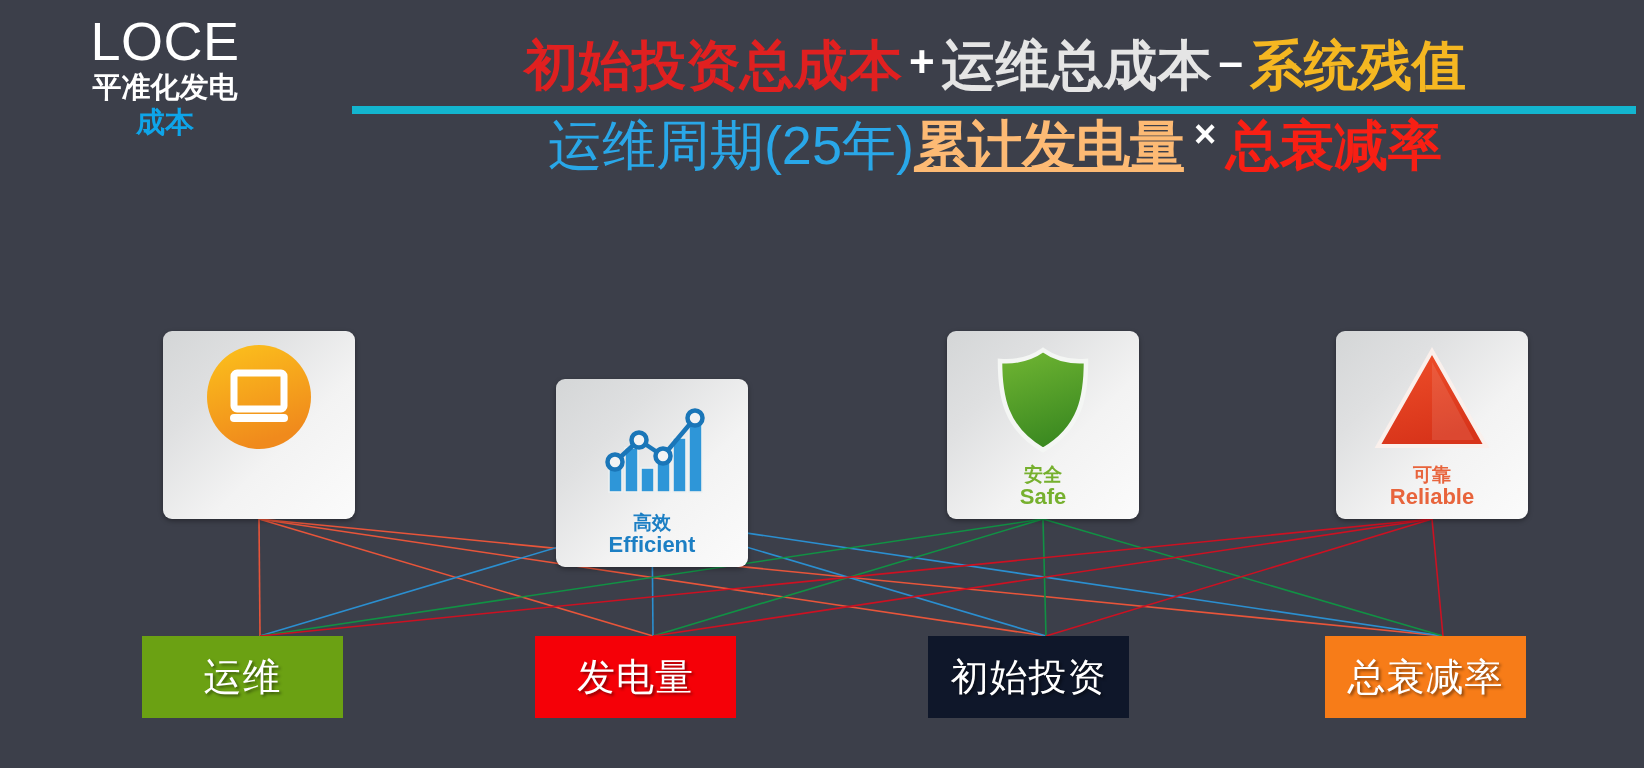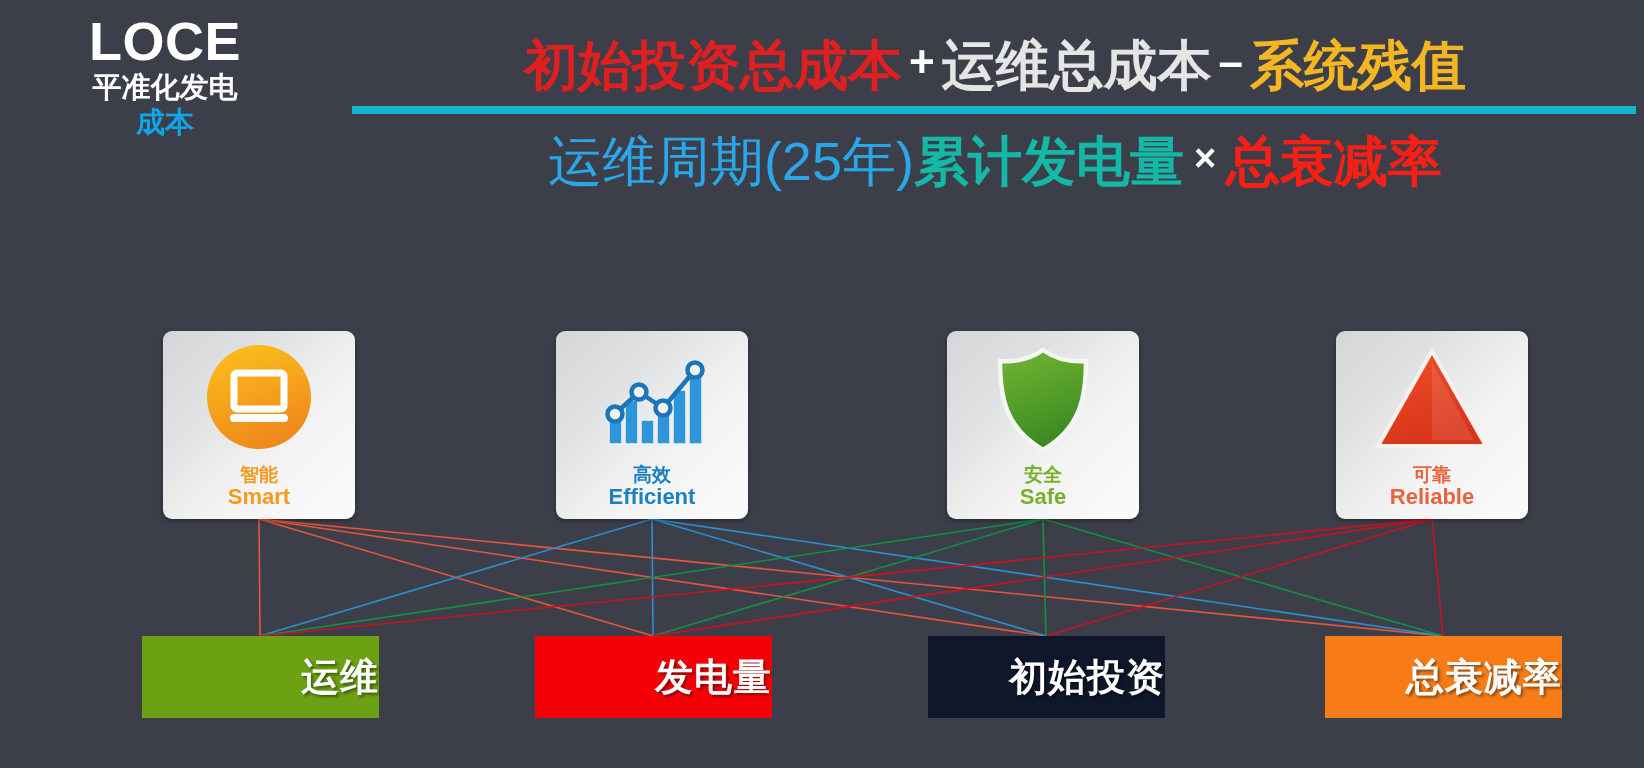--- a/index.html
+++ b/index.html
@@ -21,21 +21,21 @@
   #title-block {
     position: absolute;
     left: 0px;
     top: 14px;
     width: 330px;
     text-align: center;
     color: #ffffff;
   }
   #title-acronym {
     font-size: 54px;
-    font-weight: bold;
+    font-weight: normal;
     line-height: 1.02;
     letter-spacing: 0.5px;
   }
   #title-cn {
     font-size: 29px;
     font-weight: 700;
     line-height: 1.12;
     margin-top: 2px;
   }
 
@@ -56,21 +56,21 @@
     font-size: 54px;
     height: 82px;
     display: flex;
     align-items: center;
     justify-content: center;
   }
   #denominator {
     font-size: 54px;
     height: 86px;
     display: flex;
-    align-items: center;
+    align-items: flex-start;
     justify-content: center;
     margin-top: 4px;
   }
   .frac-bar {
     height: 8px;
     width: 1284px;
     background: #13b5cf;
   }
   .tok {
     display: inline-block;
@@ -124,28 +124,28 @@
   .label-en {
     font-size: 22px;
     font-weight: bold;
     display: block;
   }
 
   
   .pill {
     position: absolute;
     top: 636px;
-    width: 237px;
+    width: 201px;
     height: 82px;
     display: flex;
     align-items: center;
-    justify-content: flex-end;
+    justify-content: center;
     color: #ffffff;
     font-size: 38px;
-    font-weight: bold;
+    font-weight: normal;
     letter-spacing: 1px;
     text-shadow: 2px 2px 3px rgba(0,0,0,0.45);
   }
 
   
   #links {
     position: absolute;
     left: 0;
     top: 0;
     width: 1644px;
@@ -168,21 +168,21 @@
     <div id="numerator" class="frac-row">
         <span class="tok tok-bold" style="color: rgb(224, 32, 32);">初始投资总成本</span>
         <span class="op" style="color: rgb(255, 255, 255);">+</span>
         <span class="tok tok-bold" style="color: #e5e5e5;">运维总成本</span>
         <span class="op" style="color: rgb(255, 255, 255);">–</span>
         <span class="tok tok-bold" style="color: rgb(245, 183, 33);">系统残值</span>
       </div>
     <div class="frac-bar" style="background: rgb(19, 181, 207);"></div>
     <div id="denominator" class="frac-row">
         <span class="tok tok-reg" style="color: rgb(41, 167, 232);">运维周期(25年)</span>
-        <span class="tok tok-bold" style="color: #14b8a6;">累计发电量</span>
+        <span class="tok tok-bold" style="color: #fdba74; text-decoration: underline;">累计发电量</span>
         <span class="op op-small" style="color: rgb(255, 255, 255);">×</span>
         <span class="tok tok-bold" style="color: rgb(248, 31, 20);">总衰减率</span>
       </div>
   </div>
 
   <svg id="links" viewBox="0 0 1644 768" preserveAspectRatio="none">
       <line x1="259" y1="519" x2="260" y2="636" stroke="#e8553a" stroke-width="1.6"></line>
       <line x1="259" y1="519" x2="653" y2="636" stroke="#e8553a" stroke-width="1.6"></line>
       <line x1="259" y1="519" x2="1046" y2="636" stroke="#e8553a" stroke-width="1.6"></line>
       <line x1="259" y1="519" x2="1443" y2="636" stroke="#e8553a" stroke-width="1.6"></line>
@@ -208,26 +208,22 @@
               <linearGradient id="gOr" x1="0" y1="0" x2="0.35" y2="1">
       <stop offset="0" stop-color="#fcc21c"></stop>
                 <stop offset="1" stop-color="#f08a1c"></stop>
     </linearGradient>
             </defs>
     <circle cx="59" cy="56" r="52" fill="url(#gOr)"></circle>
     <rect x="34" y="32" width="50" height="36" rx="3" fill="none" stroke="#ffffff" stroke-width="7"></rect>
     <rect x="30" y="73" width="58" height="8" rx="4" fill="#ffffff"></rect>
   </svg>
         </div>
-     <div class="card-labels">
-       <span class="label-cn" style="color:#f29b1f">智能</span>
-       <span class="label-en" style="color:#f29b1f">Smart</span>
-     </div>
-      </div>
-      <div class="card" style="left: 556px;">
+      </div>
+      <div class="card" style="left: 556px; margin-top: 48px;">
         <div class="card-art">
           <svg width="122" height="104" viewBox="0 0 122 104">
     <rect x="18" y="66" width="13" height="30" fill="#2e96d8" stroke="#eef0f1" stroke-width="1.6"></rect>
             <rect x="34" y="52" width="13" height="44" fill="#2e96d8" stroke="#eef0f1" stroke-width="1.6"></rect>
             <rect x="50" y="72" width="13" height="24" fill="#2e96d8" stroke="#eef0f1" stroke-width="1.6"></rect>
             <rect x="66" y="58" width="13" height="38" fill="#2e96d8" stroke="#eef0f1" stroke-width="1.6"></rect>
             <rect x="82" y="42" width="13" height="54" fill="#2e96d8" stroke="#eef0f1" stroke-width="1.6"></rect>
             <rect x="98" y="26" width="13" height="70" fill="#2e96d8" stroke="#eef0f1" stroke-width="1.6"></rect>
             <line x1="24" y1="66" x2="48" y2="44" stroke="#1a76b8" stroke-width="4.5" stroke-linecap="round"></line>
             <line x1="48" y1="44" x2="72" y2="60" stroke="#1a76b8" stroke-width="4.5" stroke-linecap="round"></line>

